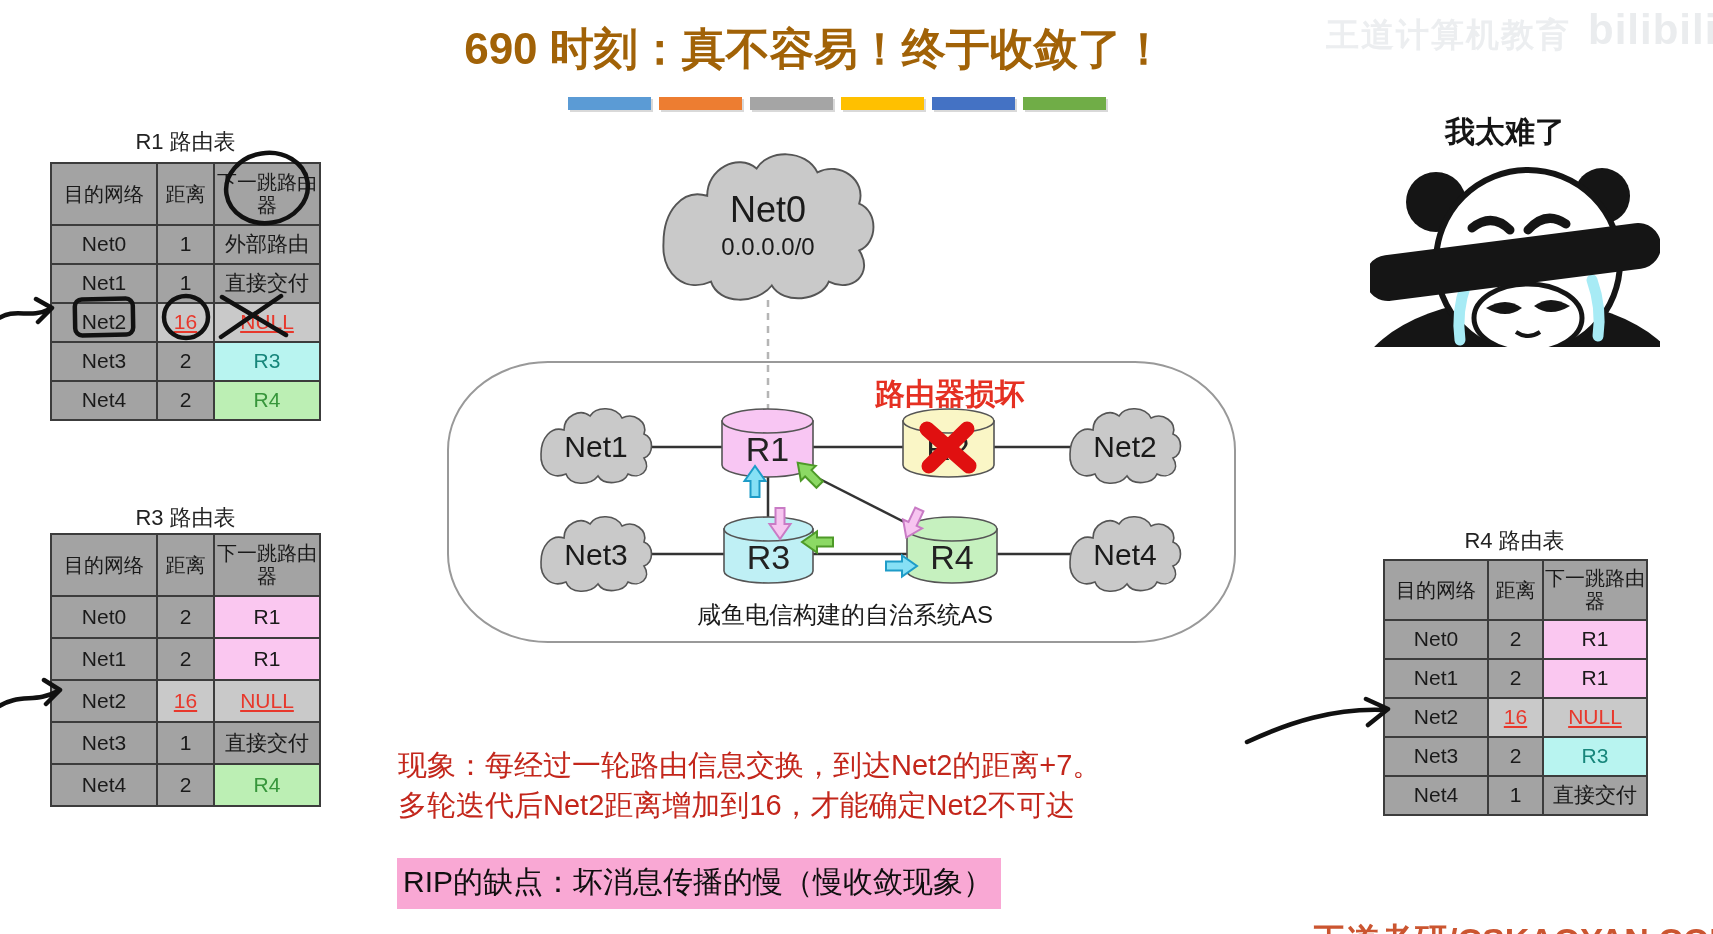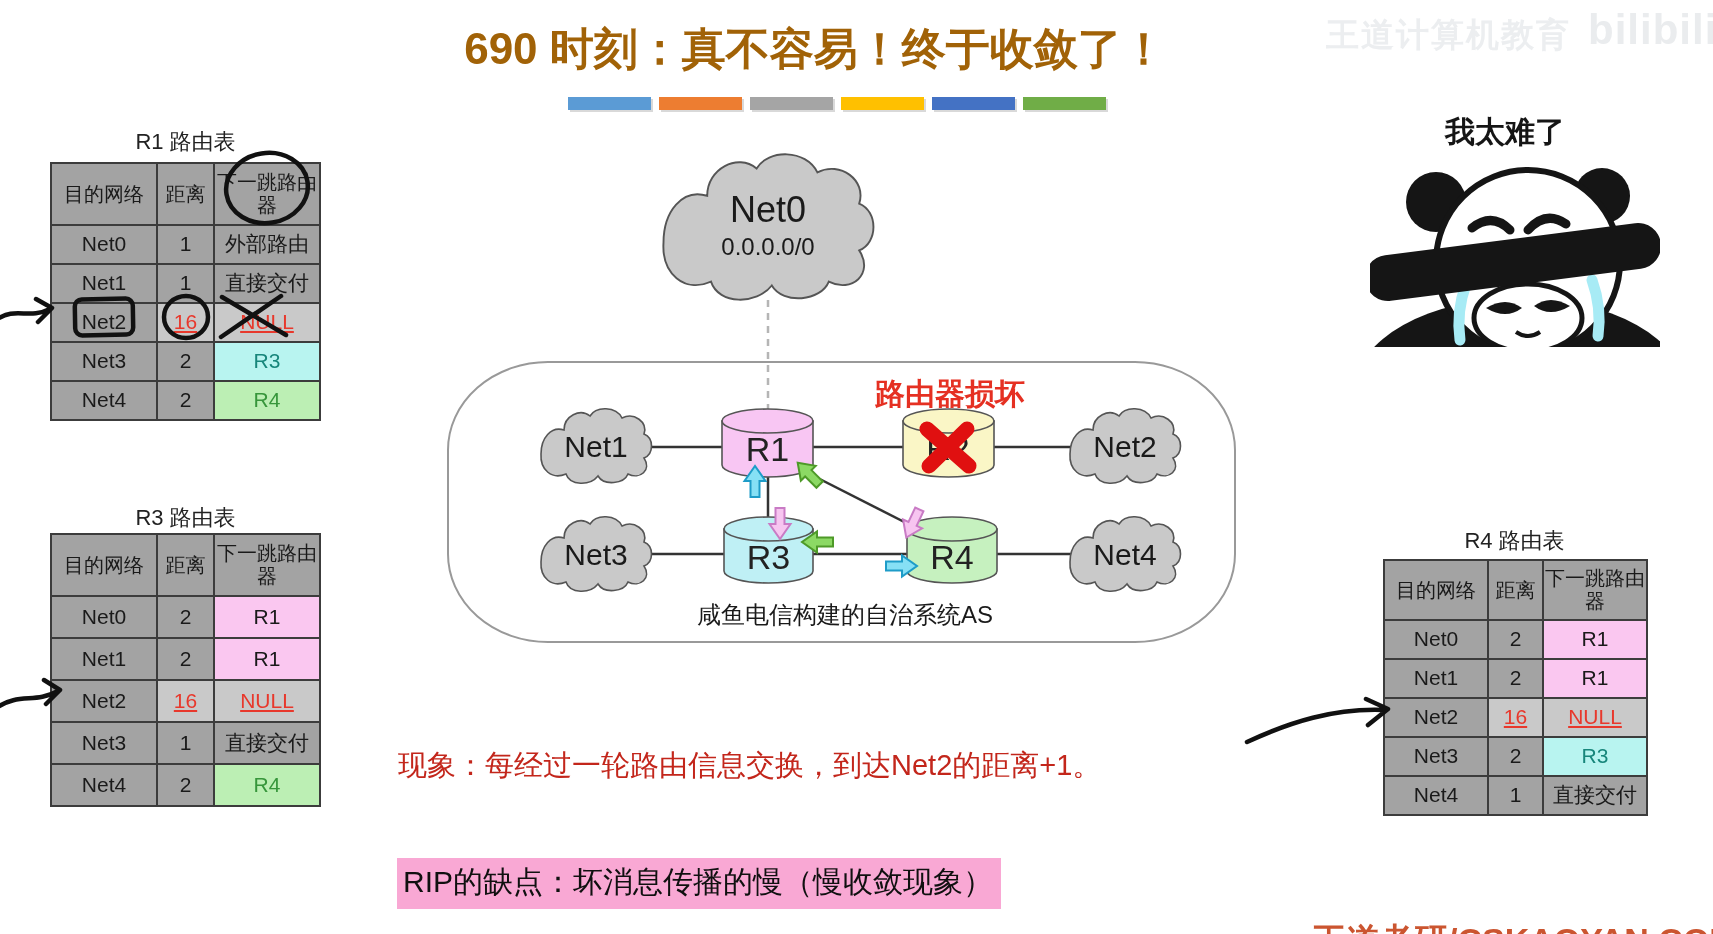--- a/index.html
+++ b/index.html
@@ -283,18 +283,19 @@
     <path d="M 116,158 Q 136,146 152,158 Q 136,170 116,158 Z" fill="#151515"></path>
     <path d="M 200,156 Q 180,144 164,156 Q 180,168 200,156 Z" fill="#151515"></path>
     <path d="M 146,182 Q 158,190 170,182" fill="none" stroke="#151515" stroke-width="4"></path>
     <path d="M 96,134 q -10,28 -6,56" fill="none" stroke="#a7ebf5" stroke-width="11" stroke-linecap="round"></path>
     <path d="M 222,130 q 10,28 6,56" fill="none" stroke="#a7ebf5" stroke-width="11" stroke-linecap="round"></path>
     <line x1="18" y1="128" x2="268" y2="96" stroke="#151515" stroke-width="46" stroke-linecap="round"></line>
     <path d="M 102,78 Q 122,62 140,80 M 158,80 Q 176,60 196,74" fill="none" stroke="#151515" stroke-width="9" stroke-linecap="round"></path>
   </svg>
   <div id="meme-cap" class="abs">我太难了</div>
 
-  <div id="note1" class="abs note">现象：每经过一轮路由信息交换，到达Net2的距离+1。</div>
+  <div id="note1" class="abs note">现象：每经过一轮路由信息交换，到达Net2的距离+7。</div>
+  <div id="note2" class="abs note">多轮迭代后Net2距离增加到16，才能确定Net2不可达</div>
   <div id="rip" class="abs">RIP的缺点：坏消息传播的慢（慢收敛现象）</div>
 
   <div id="footer" class="abs">王道考研/CSKAOYAN.COM</div>
 
 </div>
 
 </body></html>

